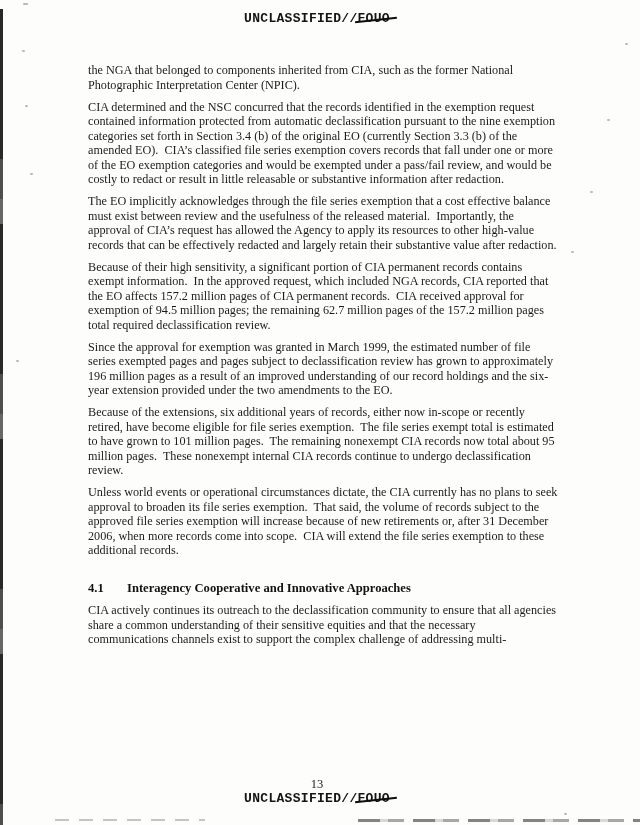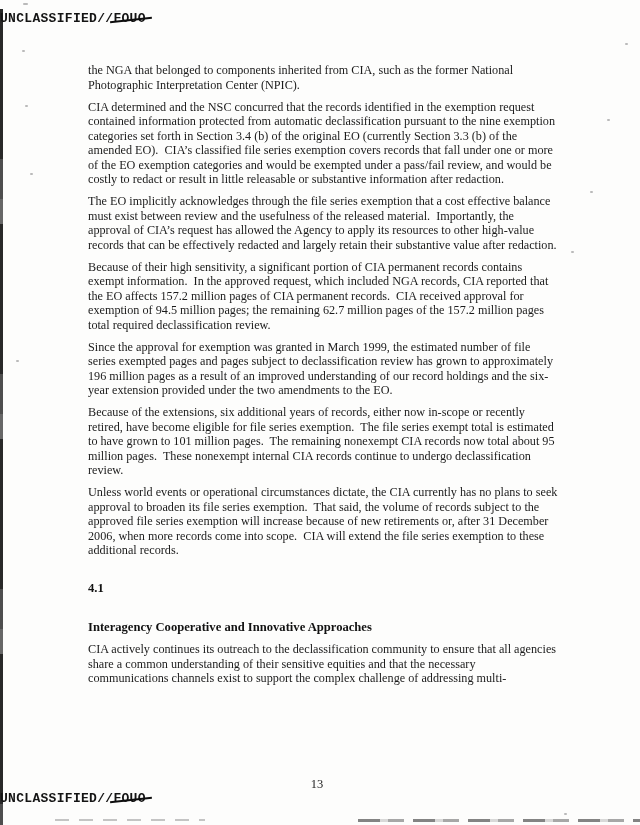--- a/index.html
+++ b/index.html
@@ -31,21 +31,21 @@
   .scan-edge-bottom-left {
     position:absolute; left:55px; width:150px; bottom:4px; height:2px;
     background:repeating-linear-gradient(to right,
       rgba(140,140,140,.5) 0 14px,
       rgba(0,0,0,0) 14px 24px);
   }
   .speck { position:absolute; background:#a9a9a9; width:3px; height:2px; border-radius:1px; opacity:.8; }
 
   
   .class-banner {
-    position:absolute; left:0; width:634px; 
+    position:absolute; left:0; width:634px; text-align:center;
     font-family:"Liberation Mono", monospace;
     font-size:13px; font-weight:bold; color:#141414;
     letter-spacing:.3px; white-space:nowrap;
   }
   .banner-top { top:11px; }
   .banner-bottom { top:791px; }
   .struck { position:relative; display:inline-block; }
   .struck::after {
     content:""; position:absolute; left:-3px; right:-7px; top:52%; height:2.4px;
     background:#0e0e0e; transform:rotate(-6deg);
@@ -57,21 +57,21 @@
     margin:0 0 7.5px 0;
     font-size:12.2px; line-height:14.5px;
     white-space:pre-wrap;
   }
   .section-major {
     display:flex; margin-top:37px; margin-bottom:0;
     font-weight:bold; font-size:14.2px; line-height:16px; color:#121212;
   }
   .section-minor {
     display:flex; margin-top:23px; margin-bottom:8px;
-    font-weight:bold; font-size:12.6px; line-height:14.5px; color:#121212;flex-direction:column;
+    font-weight:bold; font-size:12.6px; line-height:14.5px; color:#121212;
   }
   .sec-num { flex:0 0 39px; }
 
   .page-number {
     position:absolute; top:777px; left:0; width:634px; text-align:center;
     font-size:12.5px; color:#1b1b1b;
   }
 </style>
 </head>
 <body>

